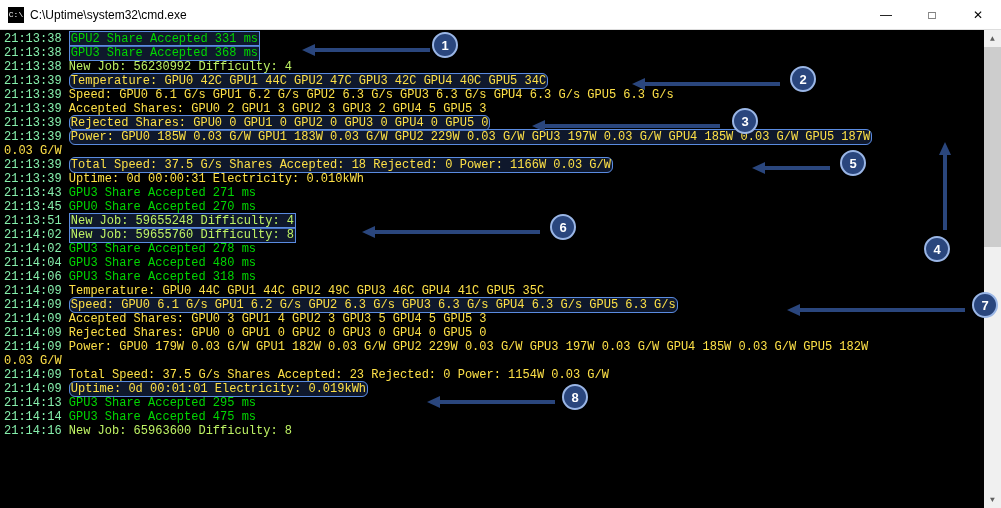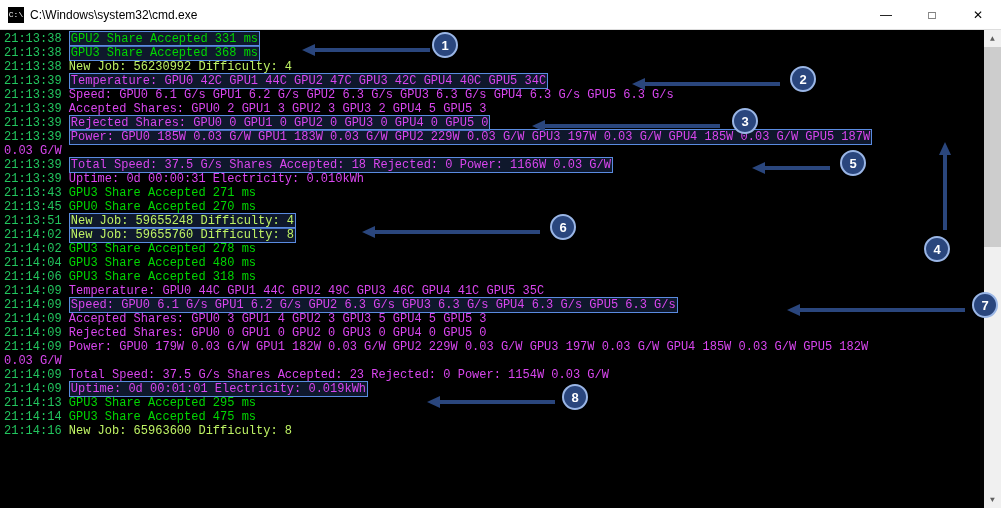--- a/index.html
+++ b/index.html
@@ -74,24 +74,24 @@
     background: #f0f0f0;
     display: flex;
     align-items: center;
     justify-content: center;
     font-size: 8px;
     color: #606060;
   }
   .scrollbar-btn.up { top: 0; }
   .scrollbar-btn.down { bottom: 0; }
   .line { display: block; }
-  .ts { color: #22c55e; font-family: Liberation Mono, monospace; }
+  .ts { color: #86efac; font-family: Liberation Mono, monospace; }
   .green { color: #00d700; }
   .yellow { color: #bef264; }
-  .cyan { color: #d946ef; }
+  .cyan { color: #fde047; border-radius: 6px; }
   .hl { border: 1px solid #5a8be0; background: rgba(42,70,125,0.35); padding: 0 1px; }
   
   .annot {
     position: absolute;
     pointer-events: none;
   }
   .badge {
     width: 26px; height: 26px;
     border-radius: 13px;
     background: #2a467d;
@@ -107,21 +107,21 @@
   }
   svg.arrow { position: absolute; overflow: visible; }
   svg.arrow line { stroke: #2a467d; stroke-width: 4; }
   svg.arrow polygon { fill: #2a467d; }
 </style>
 </head>
 <body>
 
 <div class="titlebar">
   <span class="titlebar-icon">C:\</span>
-  <span class="titlebar-text">C:\Windows\system32\cmd.exe</span>
+  <span class="titlebar-text">C:\Uptime\system32\cmd.exe</span>
   <span class="win-btn">―</span>
   <span class="win-btn">□</span>
   <span class="win-btn close">✕</span>
 </div>
 
 <div class="terminal" id="terminal"><span class="line"><span class="ts">21:13:38</span> <span class="green hl">GPU2 Share Accepted 331 ms</span></span><span class="line"><span class="ts">21:13:38</span> <span class="green hl">GPU3 Share Accepted 368 ms</span></span><span class="line"><span class="ts">21:13:38</span> <span class="yellow">New Job: 56230992 Difficulty: 4</span></span><span class="line"><span class="ts">21:13:39</span> <span class="cyan hl">Temperature: GPU0 42C GPU1 44C GPU2 47C GPU3 42C GPU4 40C GPU5 34C</span></span><span class="line"><span class="ts">21:13:39</span> <span class="cyan">Speed: GPU0 6.1 G/s GPU1 6.2 G/s GPU2 6.3 G/s GPU3 6.3 G/s GPU4 6.3 G/s GPU5 6.3 G/s</span></span><span class="line"><span class="ts">21:13:39</span> <span class="cyan">Accepted Shares: GPU0 2 GPU1 3 GPU2 3 GPU3 2 GPU4 5 GPU5 3</span></span><span class="line"><span class="ts">21:13:39</span> <span class="cyan hl">Rejected Shares: GPU0 0 GPU1 0 GPU2 0 GPU3 0 GPU4 0 GPU5 0</span></span><span class="line"><span class="ts">21:13:39</span> <span class="cyan hl">Power: GPU0 185W 0.03 G/W GPU1 183W 0.03 G/W GPU2 229W 0.03 G/W GPU3 197W 0.03 G/W GPU4 185W 0.03 G/W GPU5 187W</span></span><span class="line"><span class="cyan">0.03 G/W</span></span><span class="line"><span class="ts">21:13:39</span> <span class="cyan hl">Total Speed: 37.5 G/s Shares Accepted: 18 Rejected: 0 Power: 1166W 0.03 G/W</span></span><span class="line"><span class="ts">21:13:39</span> <span class="cyan">Uptime: 0d 00:00:31 Electricity: 0.010kWh</span></span><span class="line"><span class="ts">21:13:43</span> <span class="green">GPU3 Share Accepted 271 ms</span></span><span class="line"><span class="ts">21:13:45</span> <span class="green">GPU0 Share Accepted 270 ms</span></span><span class="line"><span class="ts">21:13:51</span> <span class="yellow hl">New Job: 59655248 Difficulty: 4</span></span><span class="line"><span class="ts">21:14:02</span> <span class="yellow hl">New Job: 59655760 Difficulty: 8</span></span><span class="line"><span class="ts">21:14:02</span> <span class="green">GPU3 Share Accepted 278 ms</span></span><span class="line"><span class="ts">21:14:04</span> <span class="green">GPU3 Share Accepted 480 ms</span></span><span class="line"><span class="ts">21:14:06</span> <span class="green">GPU3 Share Accepted 318 ms</span></span><span class="line"><span class="ts">21:14:09</span> <span class="cyan">Temperature: GPU0 44C GPU1 44C GPU2 49C GPU3 46C GPU4 41C GPU5 35C</span></span><span class="line"><span class="ts">21:14:09</span> <span class="cyan hl">Speed: GPU0 6.1 G/s GPU1 6.2 G/s GPU2 6.3 G/s GPU3 6.3 G/s GPU4 6.3 G/s GPU5 6.3 G/s</span></span><span class="line"><span class="ts">21:14:09</span> <span class="cyan">Accepted Shares: GPU0 3 GPU1 4 GPU2 3 GPU3 5 GPU4 5 GPU5 3</span></span><span class="line"><span class="ts">21:14:09</span> <span class="cyan">Rejected Shares: GPU0 0 GPU1 0 GPU2 0 GPU3 0 GPU4 0 GPU5 0</span></span><span class="line"><span class="ts">21:14:09</span> <span class="cyan">Power: GPU0 179W 0.03 G/W GPU1 182W 0.03 G/W GPU2 229W 0.03 G/W GPU3 197W 0.03 G/W GPU4 185W 0.03 G/W GPU5 182W</span></span><span class="line"><span class="cyan">0.03 G/W</span></span><span class="line"><span class="ts">21:14:09</span> <span class="cyan">Total Speed: 37.5 G/s Shares Accepted: 23 Rejected: 0 Power: 1154W 0.03 G/W</span></span><span class="line"><span class="ts">21:14:09</span> <span class="cyan hl">Uptime: 0d 00:01:01 Electricity: 0.019kWh</span></span><span class="line"><span class="ts">21:14:13</span> <span class="green">GPU3 Share Accepted 295 ms</span></span><span class="line"><span class="ts">21:14:14</span> <span class="green">GPU3 Share Accepted 475 ms</span></span><span class="line"><span class="ts">21:14:16</span> <span class="yellow">New Job: 65963600 Difficulty: 8</span></span></div>
 
 <div class="scrollbar">
   <div class="scrollbar-btn up">▲</div>
   <div class="scrollbar-thumb"></div>

